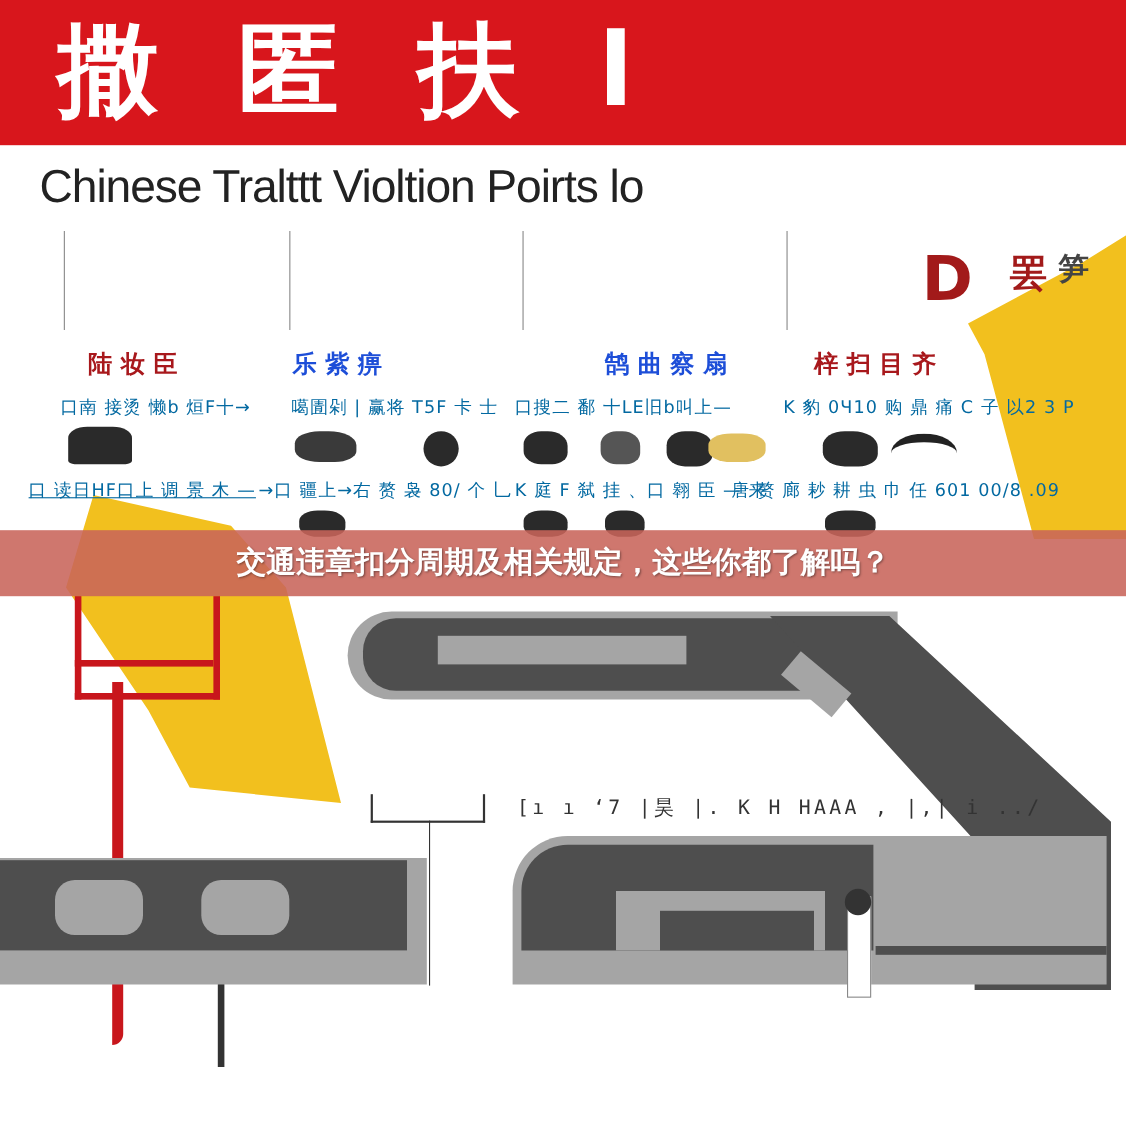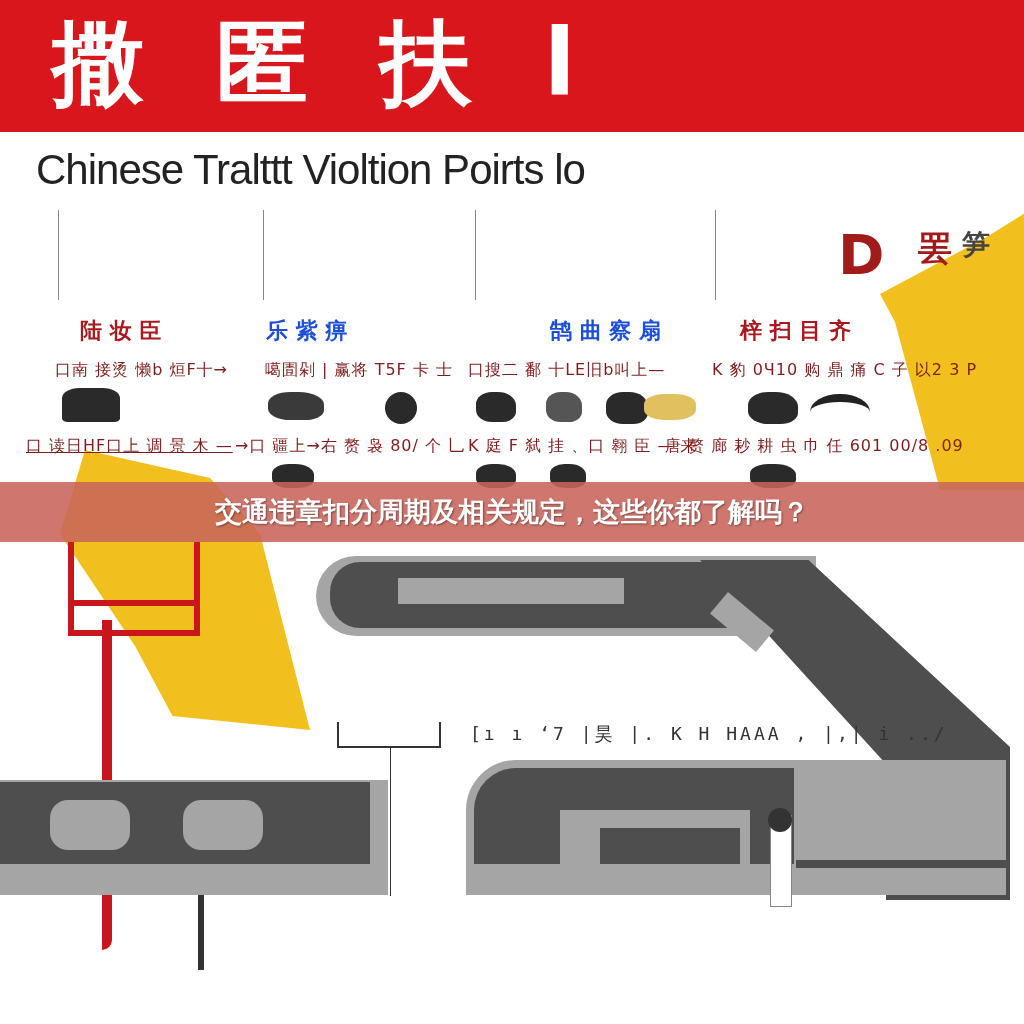--- a/index.html
+++ b/index.html
@@ -3,21 +3,21 @@
 <meta charset="utf-8">
 <style>
   html, body { margin:0; padding:0; }
   body { width:1024px; height:1024px; position:relative; overflow:hidden; background:#ffffff; font-family:"DejaVu Sans", sans-serif; }
   .abs { position:absolute; }
   .banner { left:0; top:0; width:1024px; height:132px; background:#d8161c; }
   .banner-title { left:52px; top:14px; font-size:92px; color:#fff; font-weight:bold; letter-spacing:20px; font-family:"DejaVu Sans", sans-serif; line-height:100px; }
   .subtitle { left:36px; top:146px; font-size:42px; color:#222; font-family:"Liberation Sans", sans-serif; letter-spacing:-1px; }
   .vline { width:1px; background:#888; }
   .col-head { font-size:22px; font-weight:bold; font-family:"DejaVu Sans", sans-serif; }
-  .row-text { font-size:16px; color:#7f1d1d; font-family:"DejaVu Sans", sans-serif; white-space:nowrap; letter-spacing:1px;text-align:right; }
+  .row-text { font-size:16px; color:#0369a1; font-family:"DejaVu Sans", sans-serif; white-space:nowrap; letter-spacing:1px;text-align:right; }
   .icon-blob { background:#2a2a2a; border-radius:40% 45% 35% 40%; }
   .yellow { background:#f2c01e; }
   .caption-bar { left:0; top:482px; width:1024px; height:60px; background:rgba(200,100,90,0.88); }
   .caption { left:0; top:482px; width:1024px; height:64px; line-height:60px; text-align:center; color:#fff; font-size:27px; font-weight:bold; font-family:"DejaVu Sans", sans-serif; text-shadow:1px 1px 2px rgba(0,0,0,0.4); }
   .road-dark { background:#4e4e4e; }
   .road-light { background:#a5a5a5; }
   .bracket-text { font-size:18px; color:#333; letter-spacing:3px; font-family:"DejaVu Sans Mono", monospace; }
   .dl-mark { font-size:56px; font-weight:bold; color:#a21a1a; font-family:"DejaVu Sans", sans-serif; }
 </style>
 </head>

